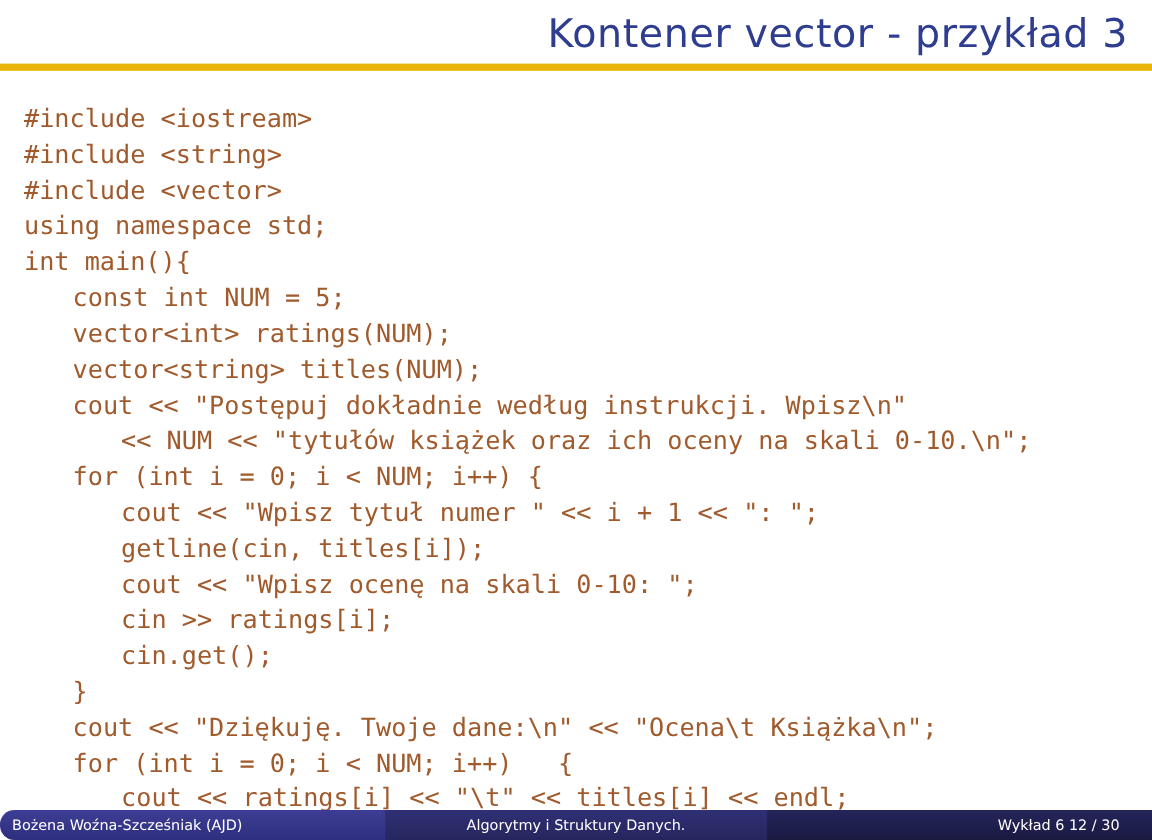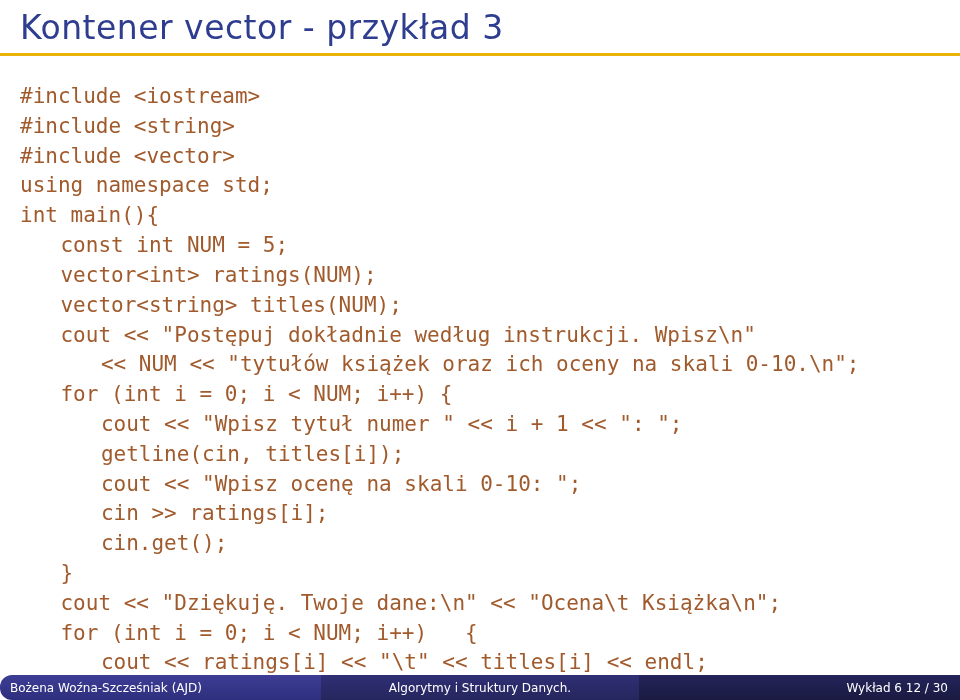--- a/index.html
+++ b/index.html
@@ -14,22 +14,23 @@
   .slide {
     width: 100%;
     height: 100%;
     position: relative;
   }
   .title {
     color: #2e3d8f;
     font-size: 33px;
     font-weight: 400;
     padding: 8px 20px 6px 20px;
-    border-bottom: 3px solid #eab308;
+    border-bottom: 6px solid #eab308;
     letter-spacing: 0.5px;
+    text-align: right;
   }
   .code {
     font-family: "DejaVu Sans Mono", "Liberation Mono", "Courier New", monospace;
     color: #a05a2c;
     font-size: 21px;
     line-height: 1.42;
     padding: 26px 36px 10px 20px;
     white-space: pre;
   }
   .ind1 { padding-left: 3.2ch; display: inline-block; }
@@ -62,21 +63,21 @@
     align-items: center;
     justify-content: center;
   }
   .footer .right {
     flex: 1;
     background: #20204f;
     background: linear-gradient(to bottom, #24245a 0%, #1a1a42 100%);
     display: flex;
     align-items: center;
     justify-content: flex-end;
-    padding-right: 12px;
+    padding-right: 27px;
   }
 </style>
 </head>
 <body>
 
 <div class="slide">
 
   <div class="title">Kontener vector - przykład 3</div>
 
   <div class="code"><span>#include &lt;iostream&gt;</span>

